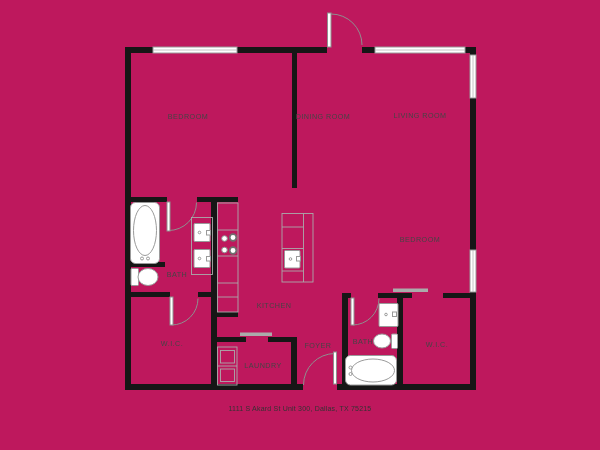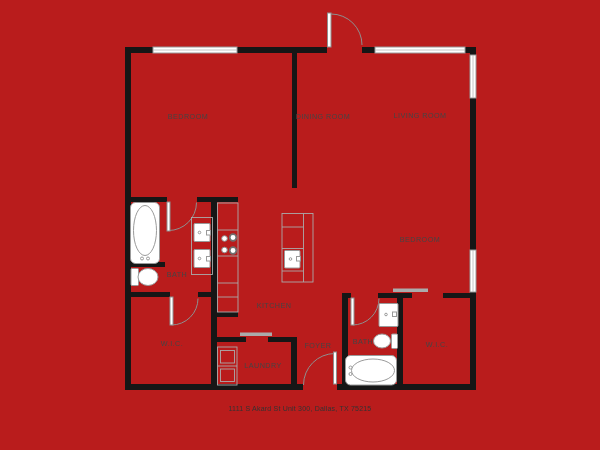--- a/index.html
+++ b/index.html
@@ -1,16 +1,16 @@
 <!DOCTYPE html>
 <html><head>
 <meta charset="utf-8">
 <style>
   html,body{margin:0;padding:0;background:#ffffff;}
-  #canvas{position:relative;width:600px;height:450px;background:#b91c1c;overflow:hidden;
+  #canvas{position:relative;width:600px;height:450px;background:#be185d;overflow:hidden;
           font-family:"Liberation Sans",sans-serif;}
   svg{display:block;}
   .wall{fill:#161616;stroke:none;}
   .win{fill:#ffffff;stroke:#9a9a9a;stroke-width:1;}
   .winline{stroke:#b5b5b5;stroke-width:0.8;fill:none;}
   .fix{fill:#ffffff;stroke:#9a9a9a;stroke-width:1;}
   .fixlt{fill:none;stroke:#aaaaaa;stroke-width:0.9;}
   .arc{fill:none;stroke:#8f8f8f;stroke-width:1;}
   .leaf{fill:#ffffff;stroke:#8f8f8f;stroke-width:1;}
   .slider{fill:#ababab;stroke:none;}

